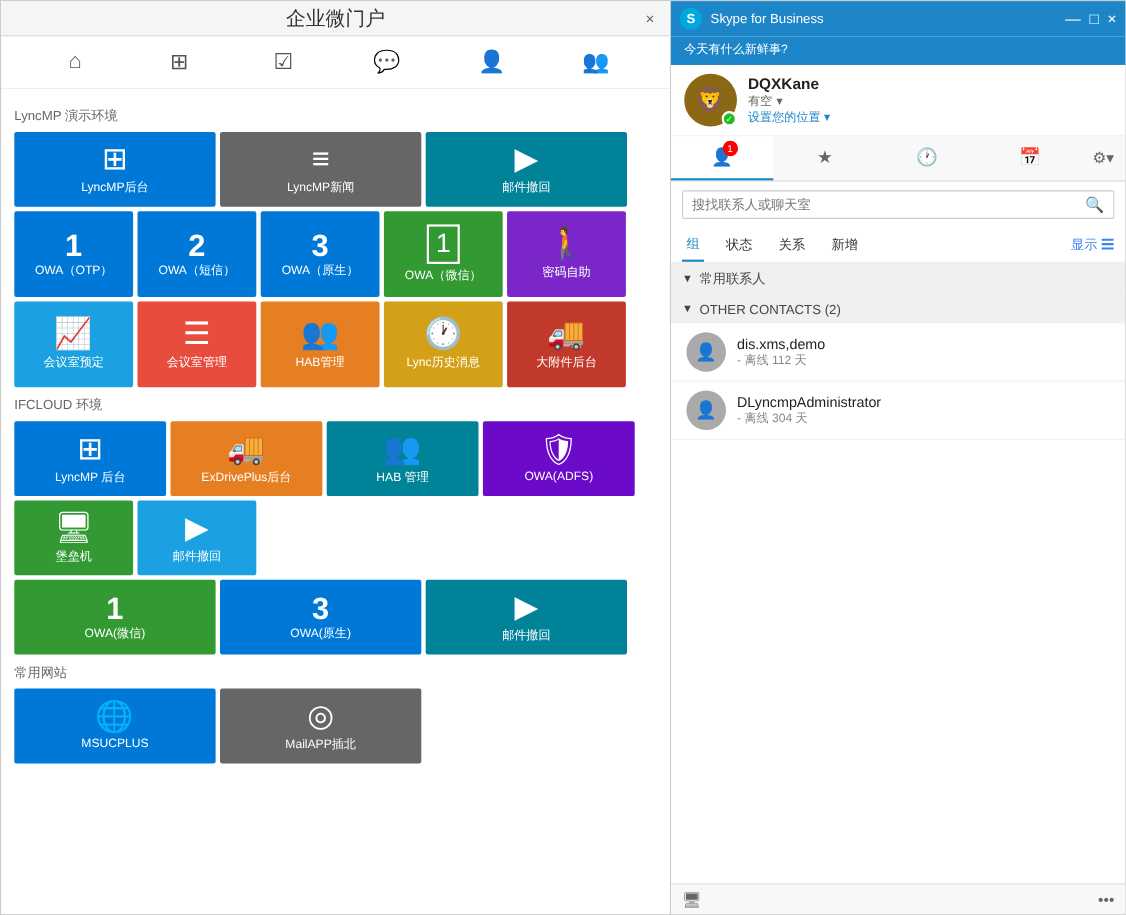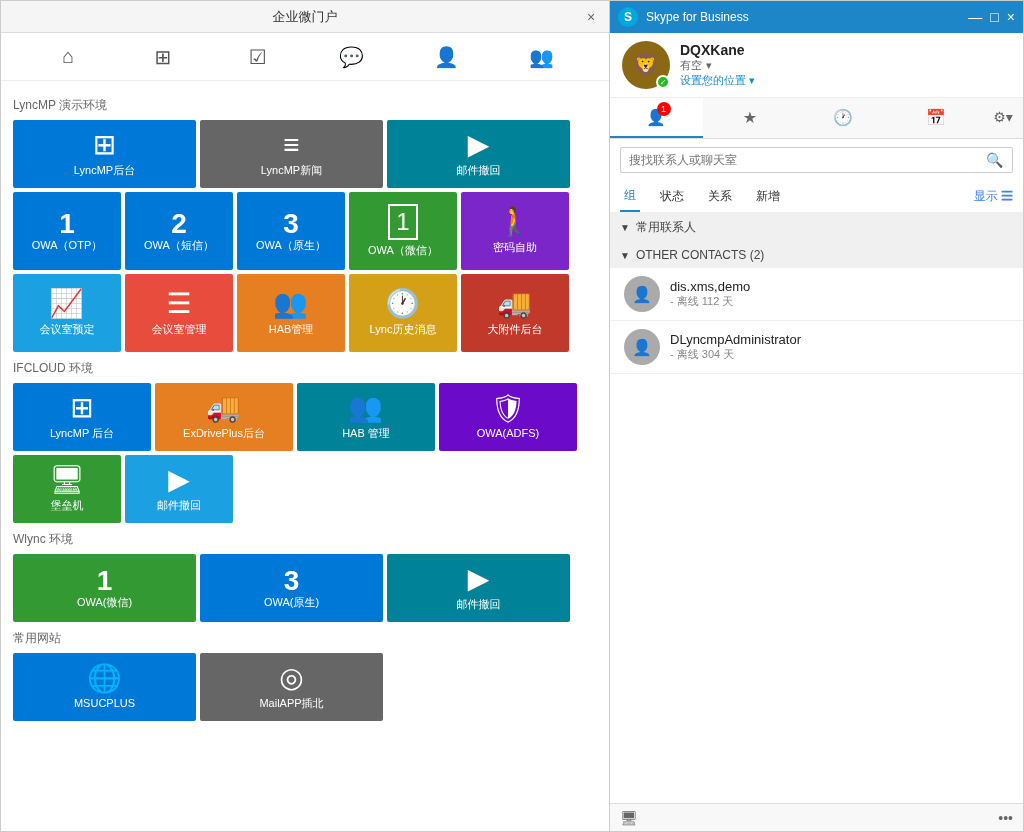--- a/index.html
+++ b/index.html
@@ -17,21 +17,21 @@
     .left-title-bar {
       height: 32px;
       background: #f5f5f5;
       border-bottom: 1px solid #ddd;
       display: flex;
       align-items: center;
       justify-content: center;
       position: relative;
     }
     .left-title-bar .title {
-      font-size: 13px;
+      font-size: 18px;
       color: #333;
     }
     .left-title-bar .close-btn {
       position: absolute;
       right: 8px;
       top: 50%;
       transform: translateY(-50%);
       font-size: 14px;
       color: #666;
       cursor: pointer;
@@ -440,21 +440,20 @@
       <div class="tile green" style="width:108px;height:68px;">
         <div class="tile-icon">🖥</div>
         <span>堡垒机</span>
       </div>
       <div class="tile cyan" style="width:108px;height:68px;">
         <div class="tile-icon">▶</div>
         <span>邮件撤回</span>
       </div>
     </div>
 
-    <div class="section-label">Wlync 环境</div>
     <div class="tile-grid">
       <div class="tile green" style="width:183px;height:68px;">
         <div class="tile-num">1</div>
         <span>OWA(微信)</span>
       </div>
       <div class="tile blue" style="width:183px;height:68px;">
         <div class="tile-num">3</div>
         <span>OWA(原生)</span>
       </div>
       <div class="tile teal" style="width:183px;height:68px;">
@@ -482,20 +481,21 @@
   <div class="skype-title-bar">
     <div class="skype-logo">S</div>
     <span class="skype-title-text">Skype for Business</span>
     <div class="skype-window-controls">
       <span>—</span>
       <span>□</span>
       <span>×</span>
     </div>
   </div>
 
+  <div class="skype-tagline">今天有什么新鲜事?</div>
 
   <div class="profile-area">
     <div class="avatar-container">
       <div class="avatar">🦁</div>
       <div class="avatar-status"></div>
     </div>
     <div class="profile-info">
       <div class="profile-name">DQXKane</div>
       <div class="profile-status">
         <span>有空</span>

